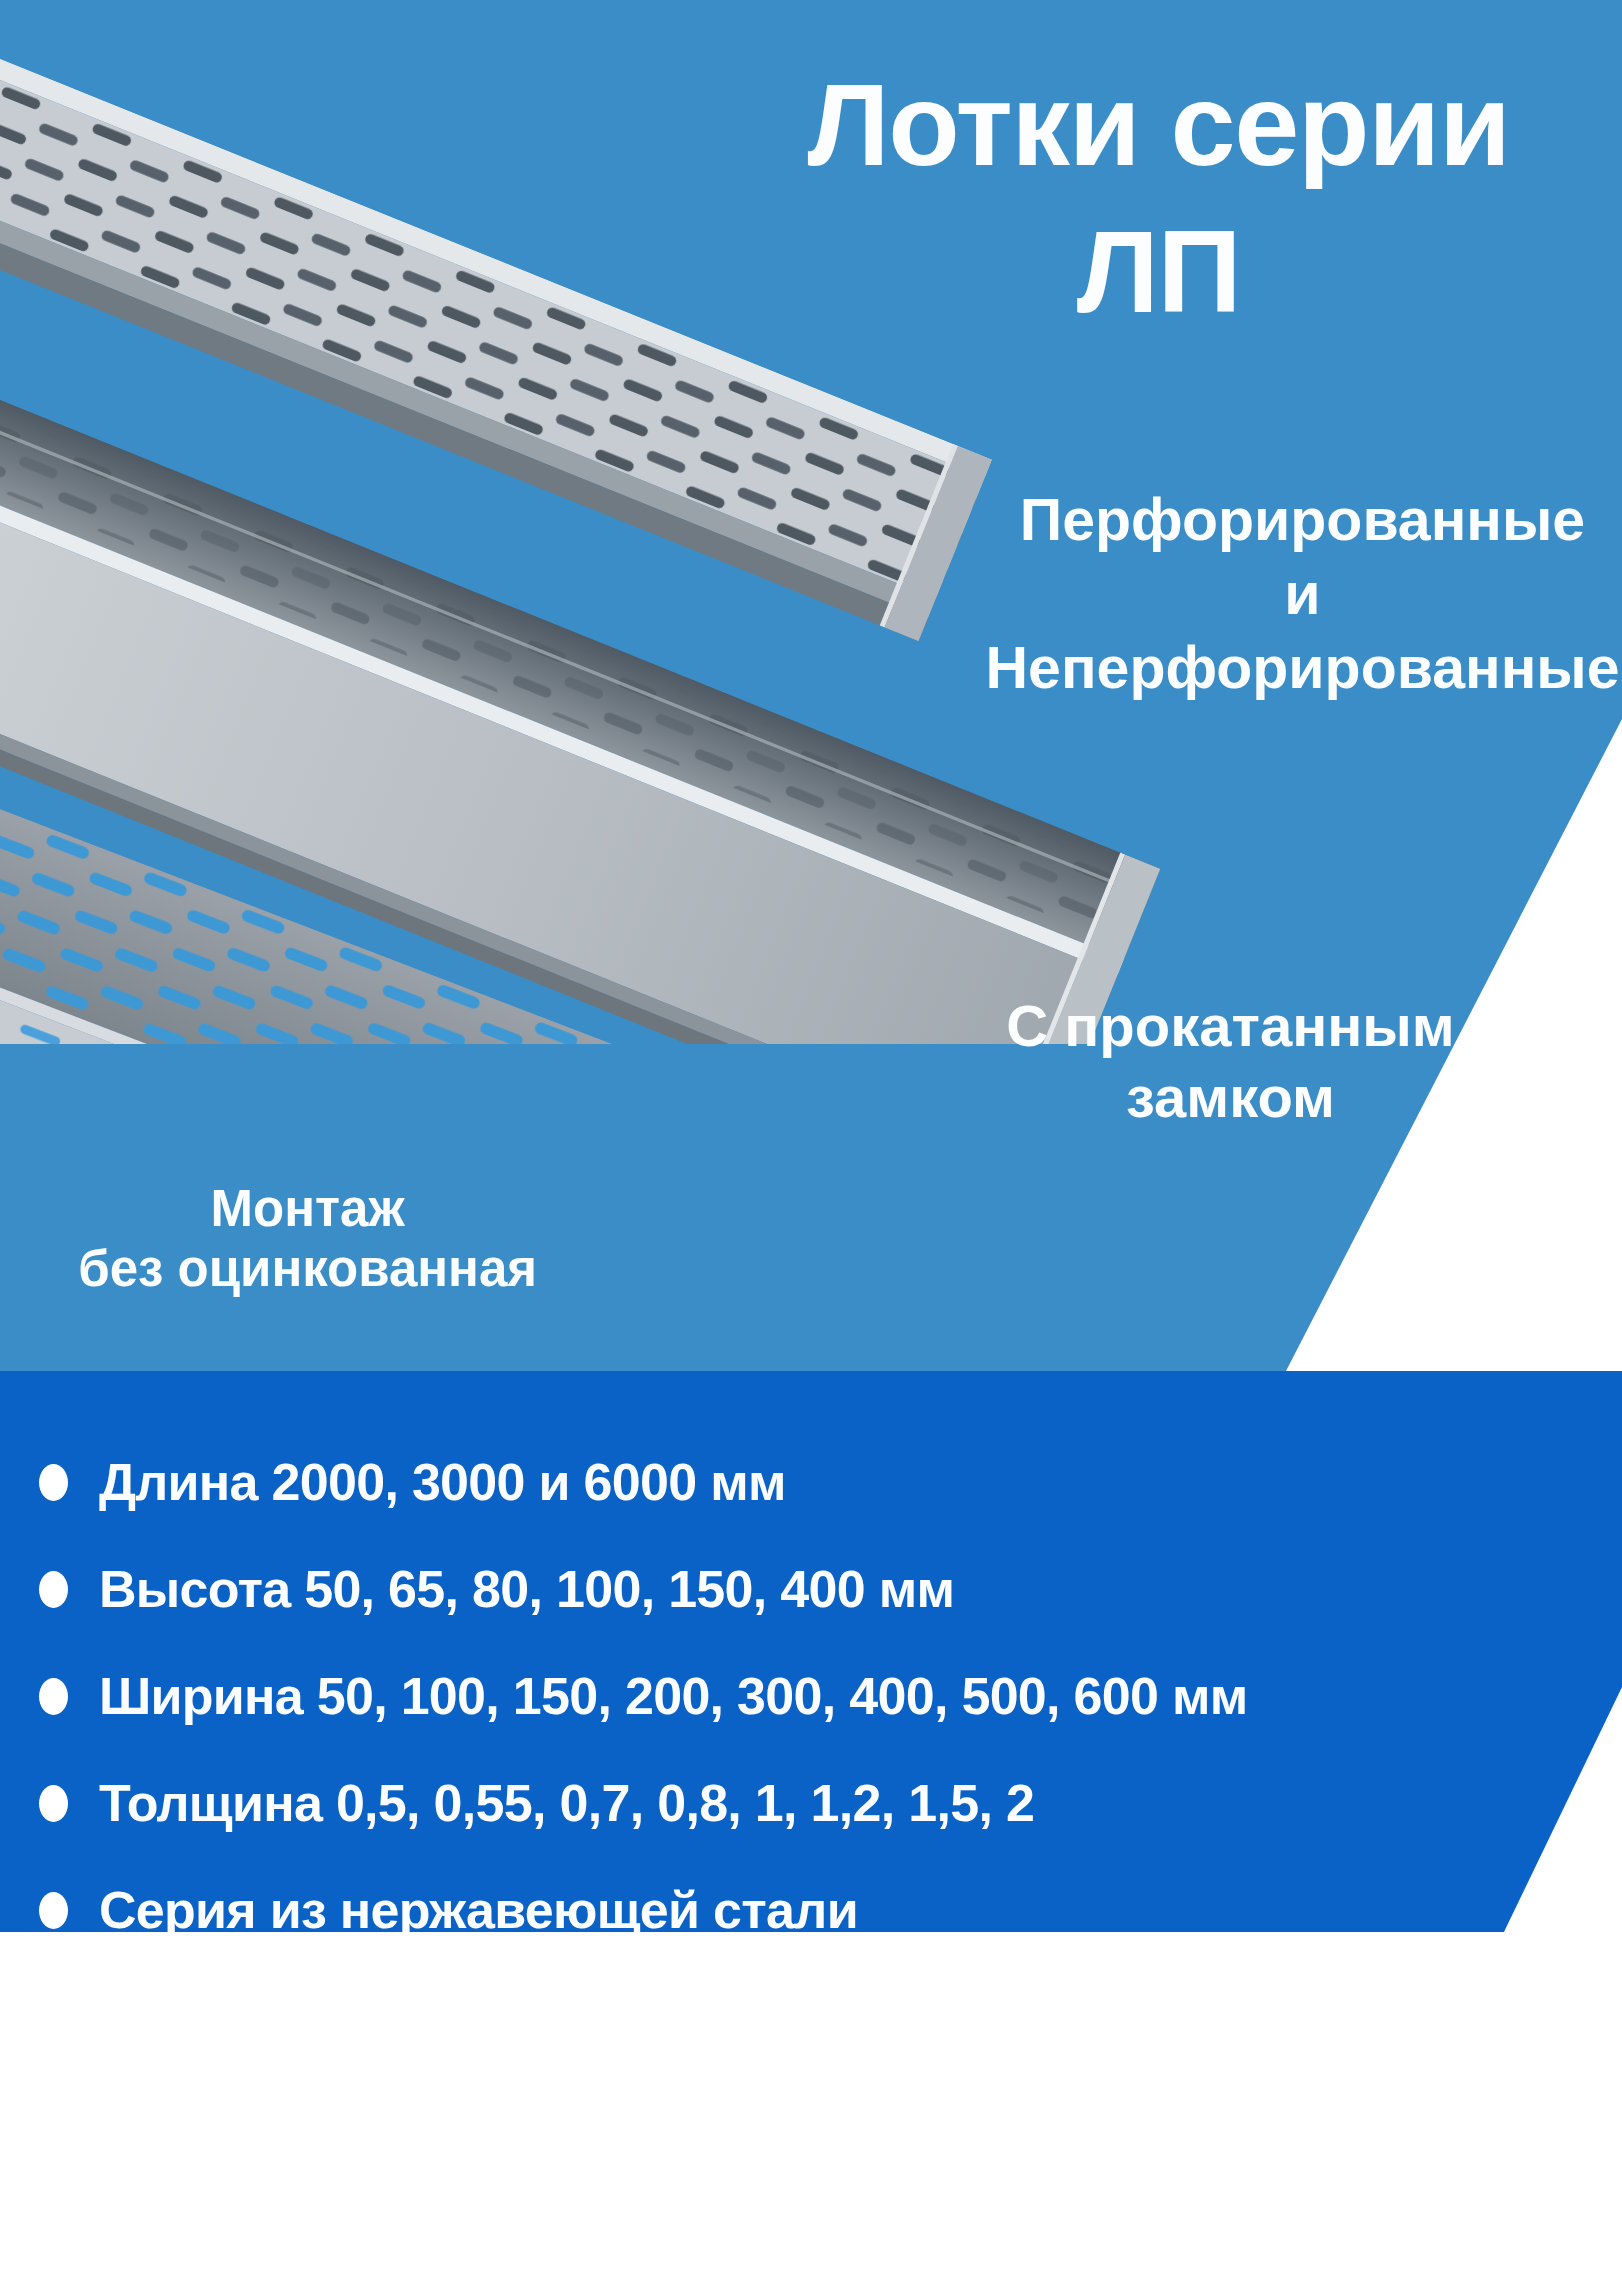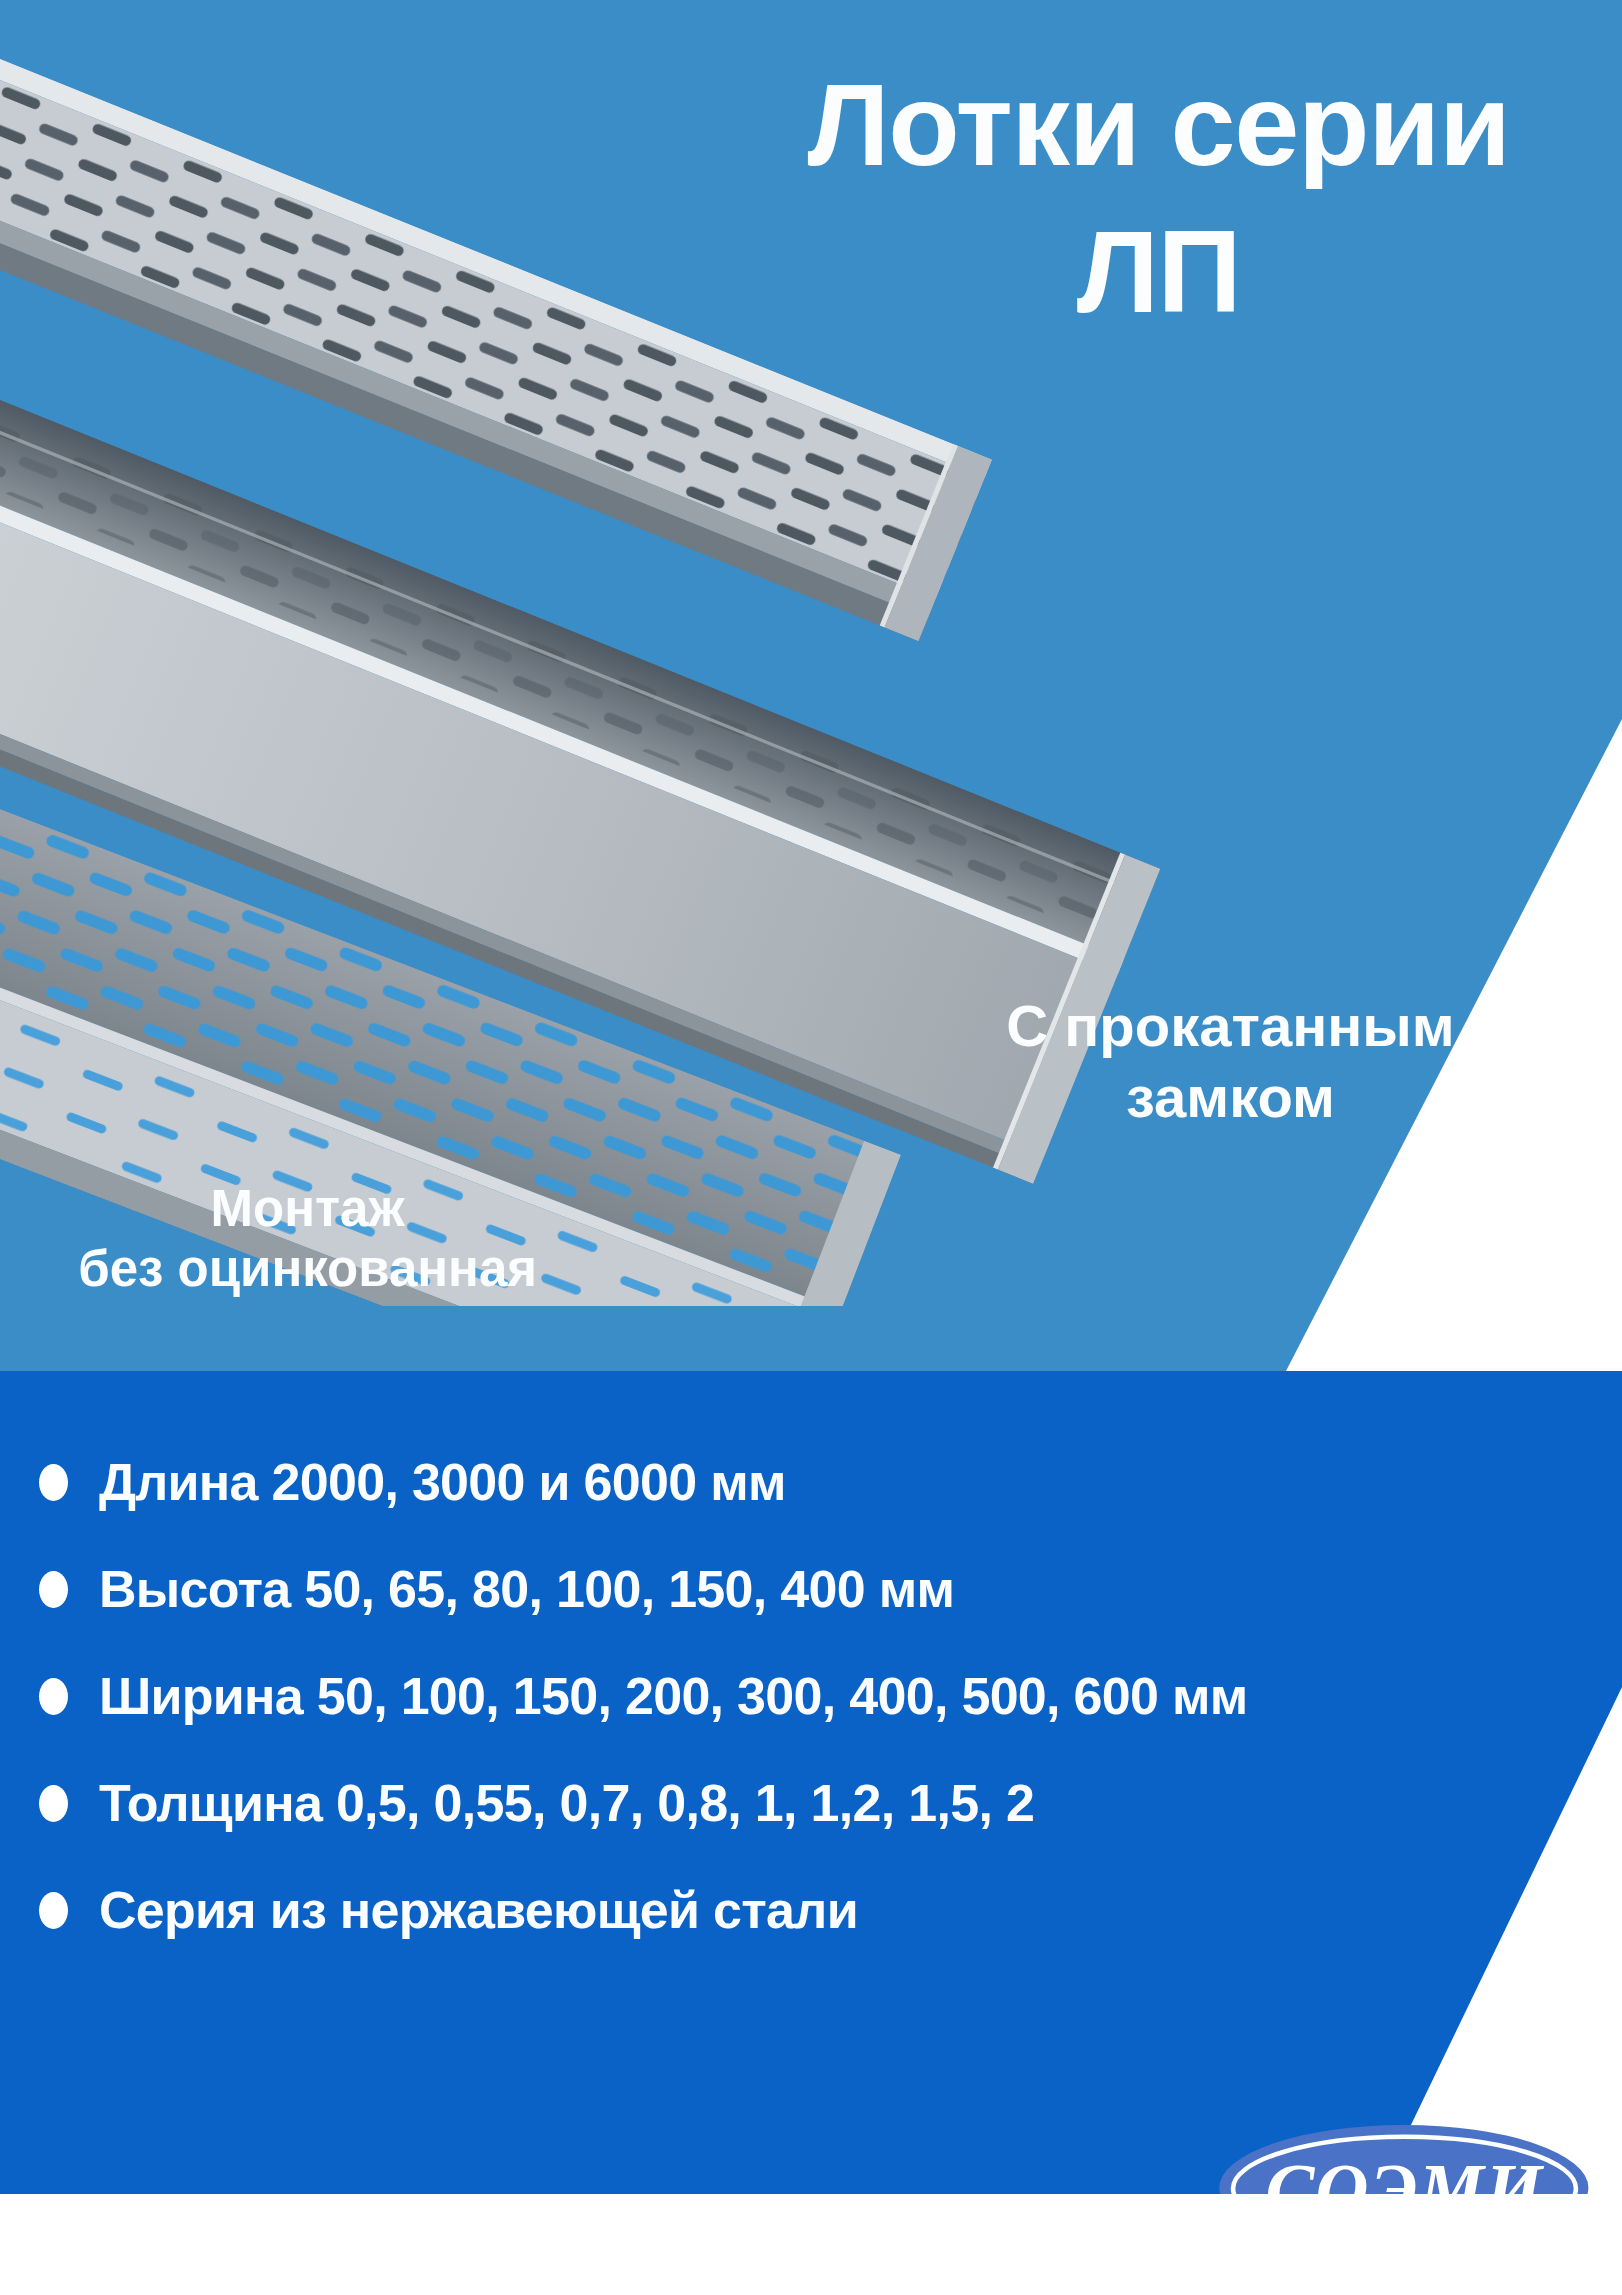--- a/index.html
+++ b/index.html
@@ -1,18 +1,18 @@
 <!DOCTYPE html>
 <html style="font-size:10.5px"><head>
 <meta charset="utf-8">
 <style>
   html,body{margin:0;padding:0;background:#ffffff;}
   .page{
     position:relative;
-    width:1623px;height:2194px;
+    width:1623px;height:1932px;
     overflow:hidden;
     background:#ffffff;
     font-family:"Liberation Sans", sans-serif;
   }
   
   .sec-top{
     position:absolute;inset:0;
     background:#3B8DC7;
     clip-path:polygon(0 0,1623px 0,1623px 717px,1286px 1371px,0 1371px);
   }
@@ -137,20 +137,25 @@
       <rect x="0" y="458" width="1560" height="42" fill="#959DA4"></rect>
       <rect x="1500" y="0" width="60" height="500" fill="#B6BDC3"></rect>
     </svg>
   </div>
 
   <div class="txt title">
     <div>Лотки серии</div>
     <div>ЛП</div>
   </div>
 
+  <div class="txt perf-label">
+      <div>Перфорированные</div>
+      <div>и</div>
+      <div>Неперфорированные</div>
+    </div>
   <div class="txt lock-label">
       <div>С прокатанным</div>
       <div>замком</div>
     </div>
 
   <div class="txt montage-label">
       <div>Монтаж</div>
       <div>без оцинкованная</div>
     </div>
 

